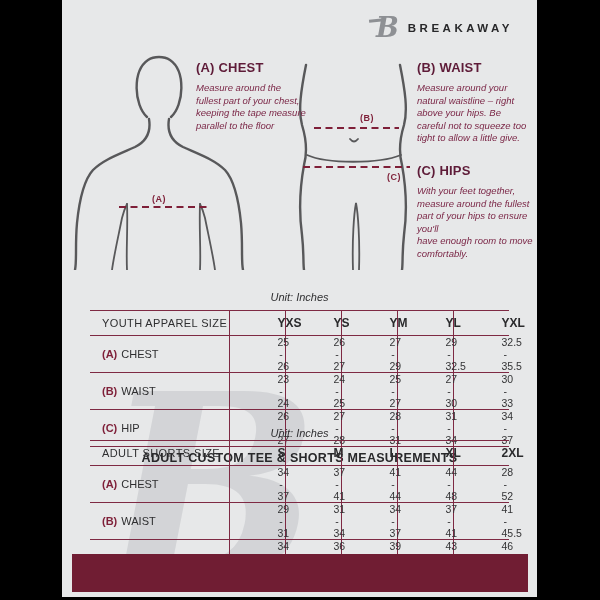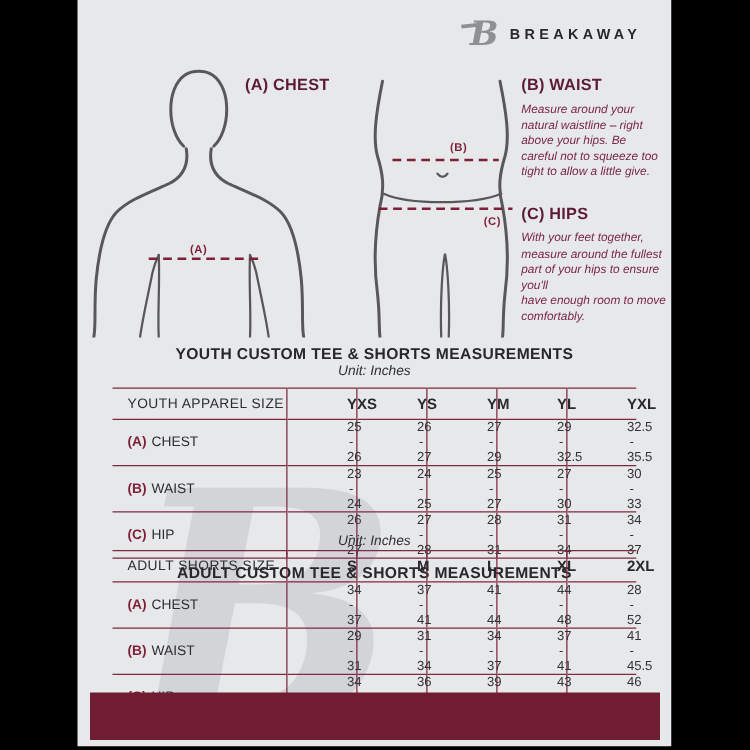--- a/index.html
+++ b/index.html
@@ -118,36 +118,36 @@
     <path class="dash" d="M27,73 L112,73"></path>
     <text class="dash-label" x="80" y="66" text-anchor="middle">(B)</text>
     <path class="dash" d="M16,112 L123,112"></path>
     <text class="dash-label" x="107" y="125" text-anchor="middle">(C)</text>
   </svg>
 
   <div class="measure-block mb-a">
     <div class="measure-heading">
       <span>(A)</span> <span>CHEST</span>
     </div>
+    <div class="measure-desc">Measure around the fullest part of your chest, keeping the tape measure parallel to the floor</div>
   </div>
   <div class="measure-block mb-b">
     <div class="measure-heading">
       <span>(B)</span> <span>WAIST</span>
     </div>
     <div class="measure-desc">Measure around your natural waistline – right above your hips. Be careful not to squeeze too tight to allow a little give.</div>
   </div>
   <div class="measure-block mb-c">
     <div class="measure-heading">
       <span>(C)</span> <span>HIPS</span>
     </div>
     <div class="measure-desc">With your feet together, measure around the fullest part of your hips to ensure you'll
 have enough room to move comfortably.</div>
   </div>
 
-  <div class="section-title t1-title">YOUTH CUSTOM TEE &amp; SHORTS MEASUREMENTS</div>
   <div class="section-unit t1-unit">Unit: Inches</div>
   <table class="size-table yt">
     <colgroup>
         <col style="width:139px">
         <col style="width:56px">
         <col style="width:56px">
         <col style="width:56px">
         <col style="width:56px">
         <col style="width:56px">
       </colgroup>

